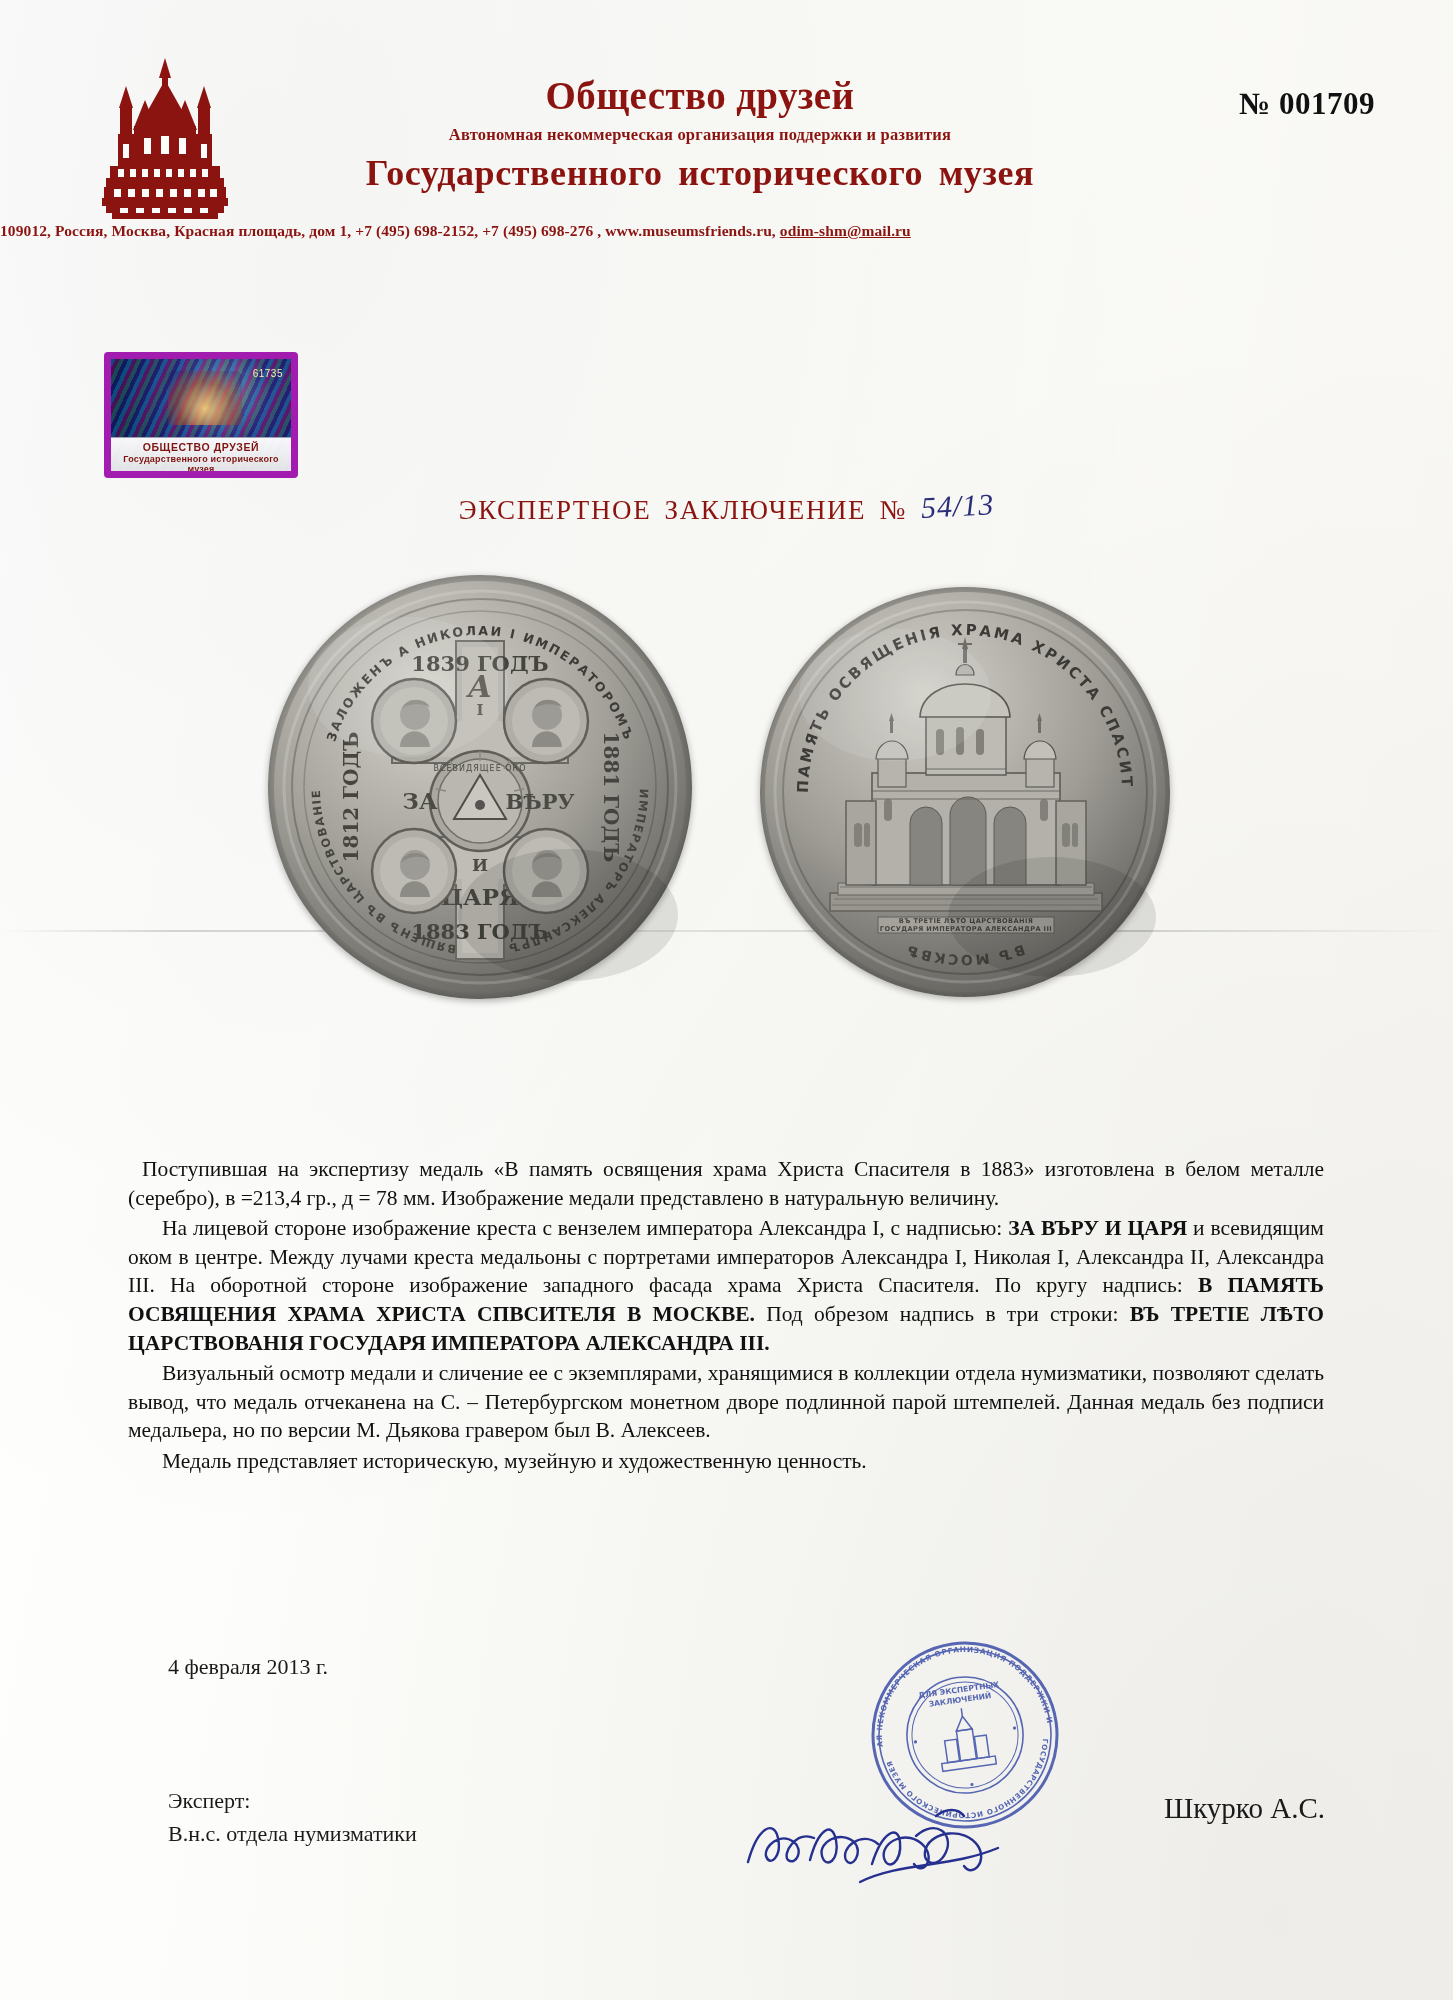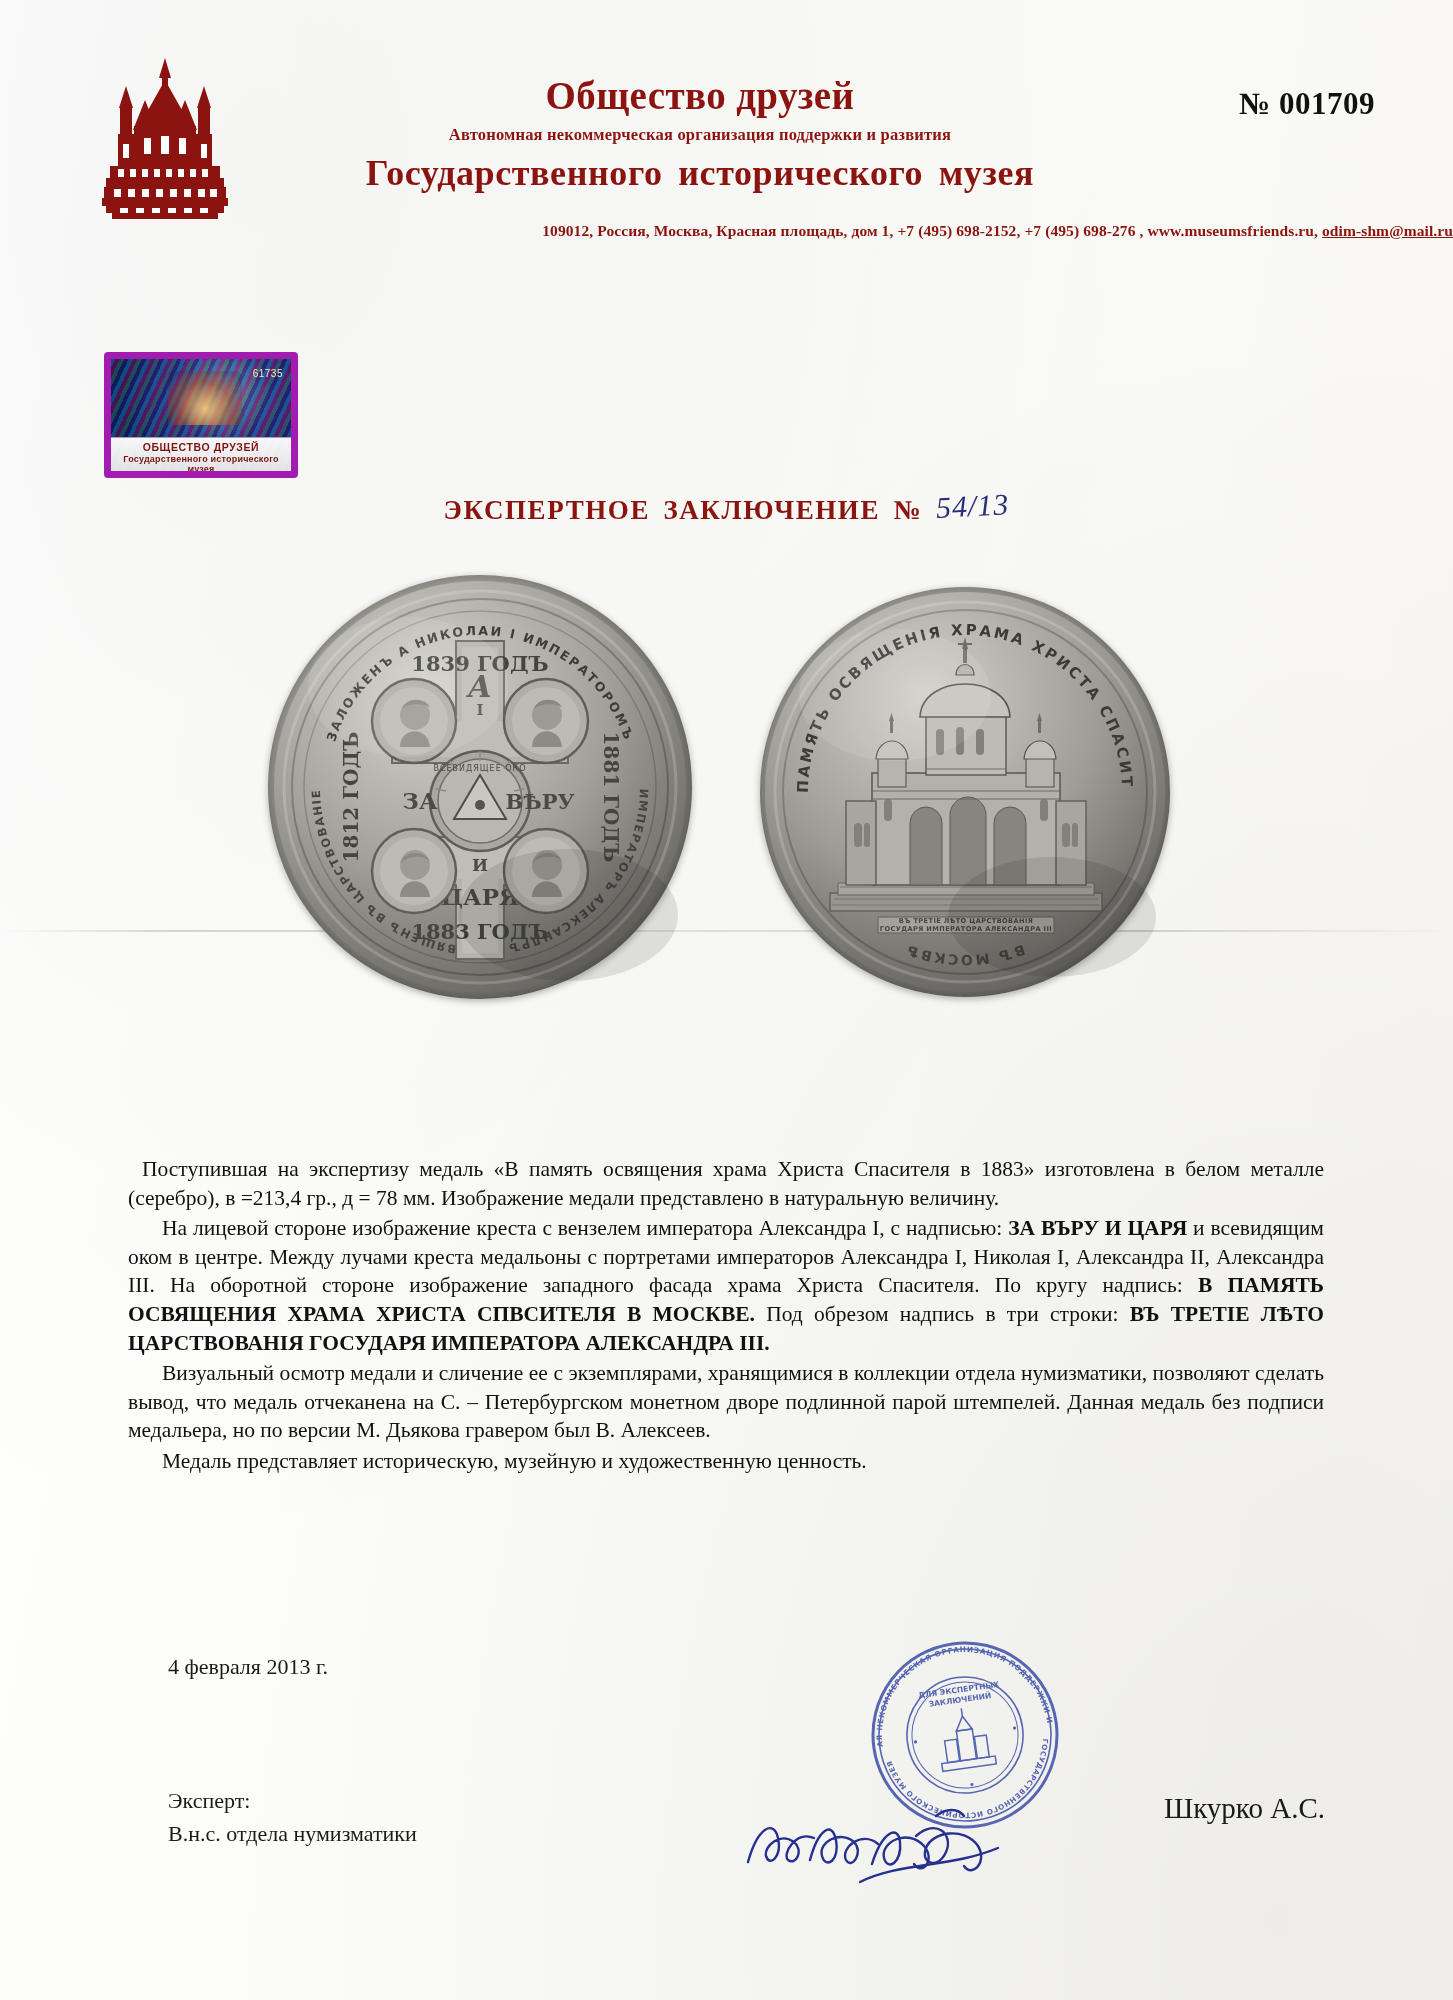--- a/index.html
+++ b/index.html
@@ -85,28 +85,27 @@
     position: absolute;
     right: 78px;
     top: 86px;
     font-size: 31px;
     font-weight: bold;
     color: #111;
     letter-spacing: 0.5px;
   }
   #addressline {
     position: absolute;
-    left: 0; right: 0;
+    left: 0; right: 12px;
     top: 222px;
-    text-align: right;
+    text-align: left;
     font-size: 15.5px;
     font-weight: bold;
     color: #8c1410;
     letter-spacing: 0.1px;
-    padding-left: 48px;
   }
   #addressline .link {
     color: #8c1410;
     text-decoration: underline;
   }
   #addressline .plain {
     text-decoration: none;
   }
 
   
@@ -178,21 +177,21 @@
   
   #doc-title-row {
     position: absolute;
     left: 0; right: 0;
     top: 492px;
     text-align: center;
   }
   #doc-title {
     display: inline-block;
     font-size: 27px;
-    font-weight: bold;
+    font-weight: normal;
     color: #8c1410;
     letter-spacing: 1.6px;
     word-spacing: 5px;
   }
   #doc-title-num {
     display: inline-block;
     margin-left: 14px;
     font-size: 30px;
     color: #2b2f7a;
     font-family: "Liberation Serif", serif;

